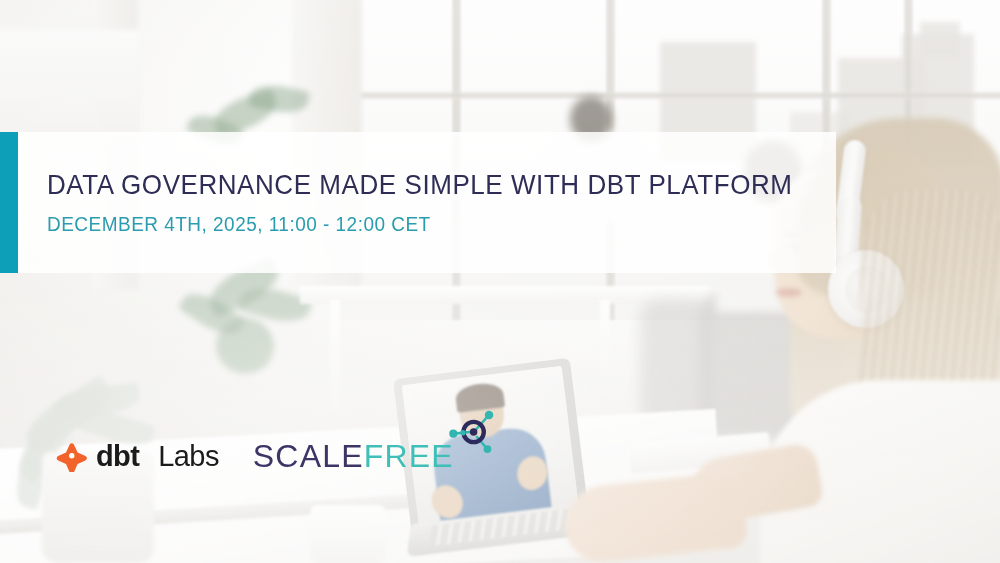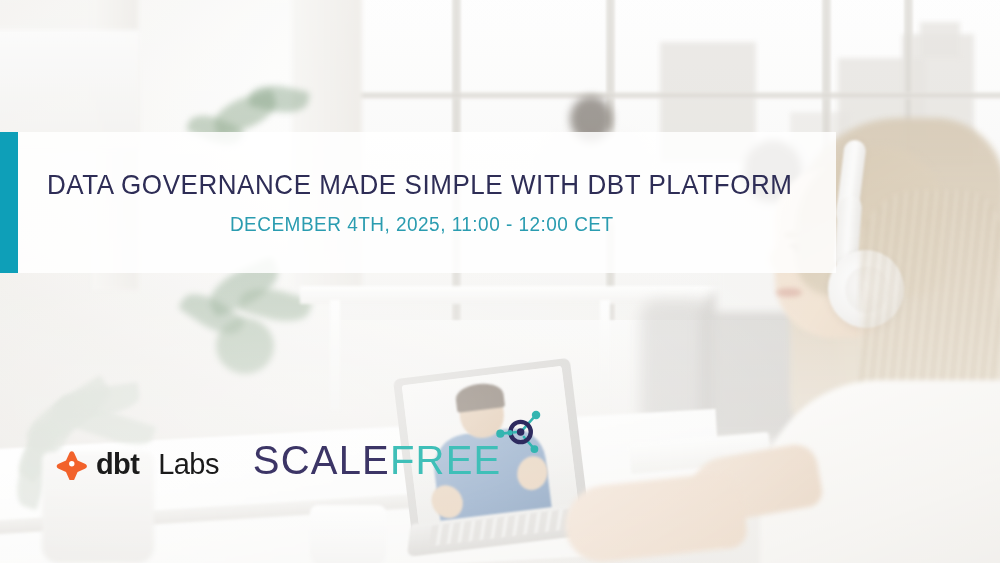--- a/index.html
+++ b/index.html
@@ -9,21 +9,20 @@
     overflow:hidden;
     background:#e9e9e6;
     font-family:"Liberation Sans", sans-serif;
   }
 
   #stage {
     position:relative;
     width:1000px; height:563px;
     overflow:hidden;
     background:#eceae6;
-    text-align:center;
   }
 
   
   .photo {
     position:absolute; inset:0;
     overflow:hidden;
     filter: blur(0.4px);
   }
 
   
@@ -401,21 +400,21 @@
     letter-spacing:-.6px;
     white-space:nowrap;
   }
   .dbt-word .b { font-weight:700; }
   .dbt-word .l { font-weight:400; margin-left:19px; }
 
   
   .sf-logo { position:relative; padding-bottom:2px; }
   .sf-word {
     font-family:"Liberation Sans", sans-serif;
-    font-size:40px;
+    font-size:32px;
     line-height:1;
     letter-spacing:1.2px;
     white-space:nowrap;
   }
   .sf-word .scale { color:#3c3566; font-weight:400; }
   .sf-word .free  { color:#3fbfb8; font-weight:400; }
   .sf-mark {
     position:absolute;
     right:-44px; top:-34px;
     width:52px; height:52px;

